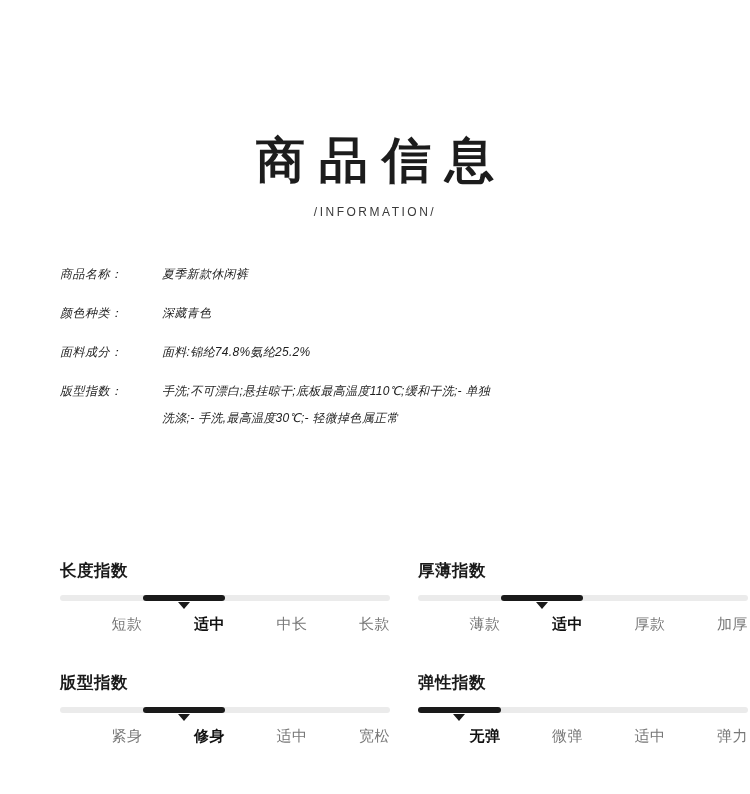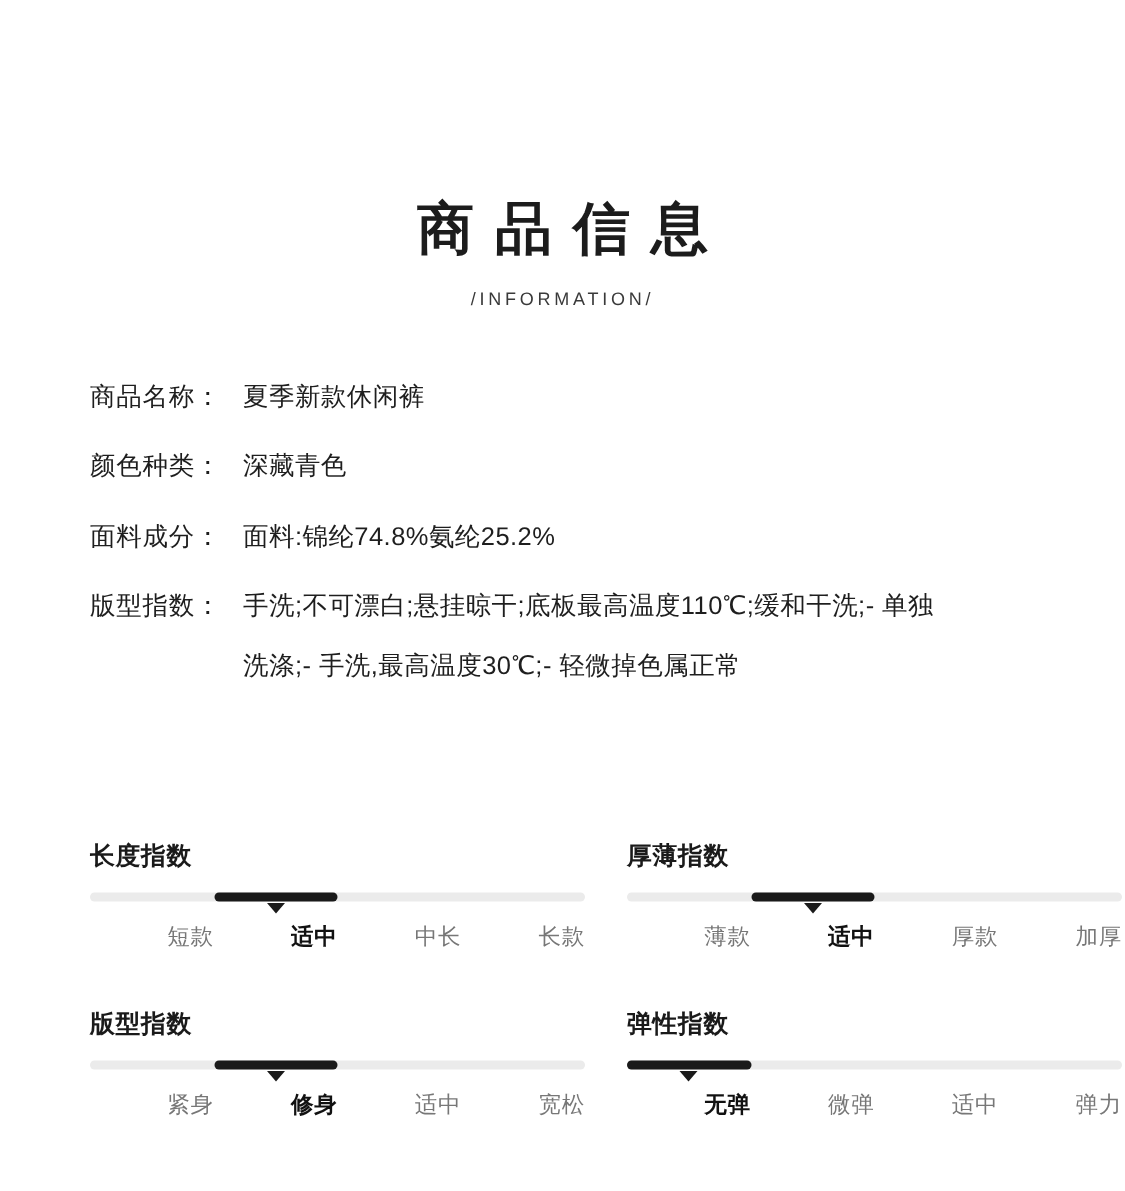--- a/index.html
+++ b/index.html
@@ -20,21 +20,21 @@
     height: 794px;
     position: relative;
   }
 
   
   .header {
     text-align: center;
     padding-top: 130px;
   }
   .header-title {
-    font-size: 38px;
+    font-size: 49px;
     font-weight: bold;
     letter-spacing: 14px;
     color: #1c1c1c;
     line-height: 1.25;
     text-indent: 14px;
   }
   .header-sub {
     margin-top: 14px;
     font-size: 12px;
     letter-spacing: 2.5px;
@@ -45,37 +45,38 @@
   
   .info {
     margin-top: 46px;
     padding-left: 60px;
     padding-right: 40px;
   }
   .info-row {
     display: flex;
     align-items: flex-start;
     margin-bottom: 21px;
-    font-size: 17px;
+    font-size: 12px;
     line-height: 1.5;
     color: #1e1e1e;
+    font-style: italic;
   }
   .info-label {
     width: 102px;
     flex: 0 0 102px;
     letter-spacing: 0.5px;
   }
   .info-value {
     flex: 1;
     letter-spacing: 0.3px;
     max-width: 500px;
   }
   .info-value .line2 {
     display: block;
-    margin-top: 14px;
+    margin-top: 9px;
   }
 
   
   .meters {
     position: absolute;
     top: 560px;
     left: 0;
     width: 750px;
     display: flex;
     flex-wrap: wrap;

